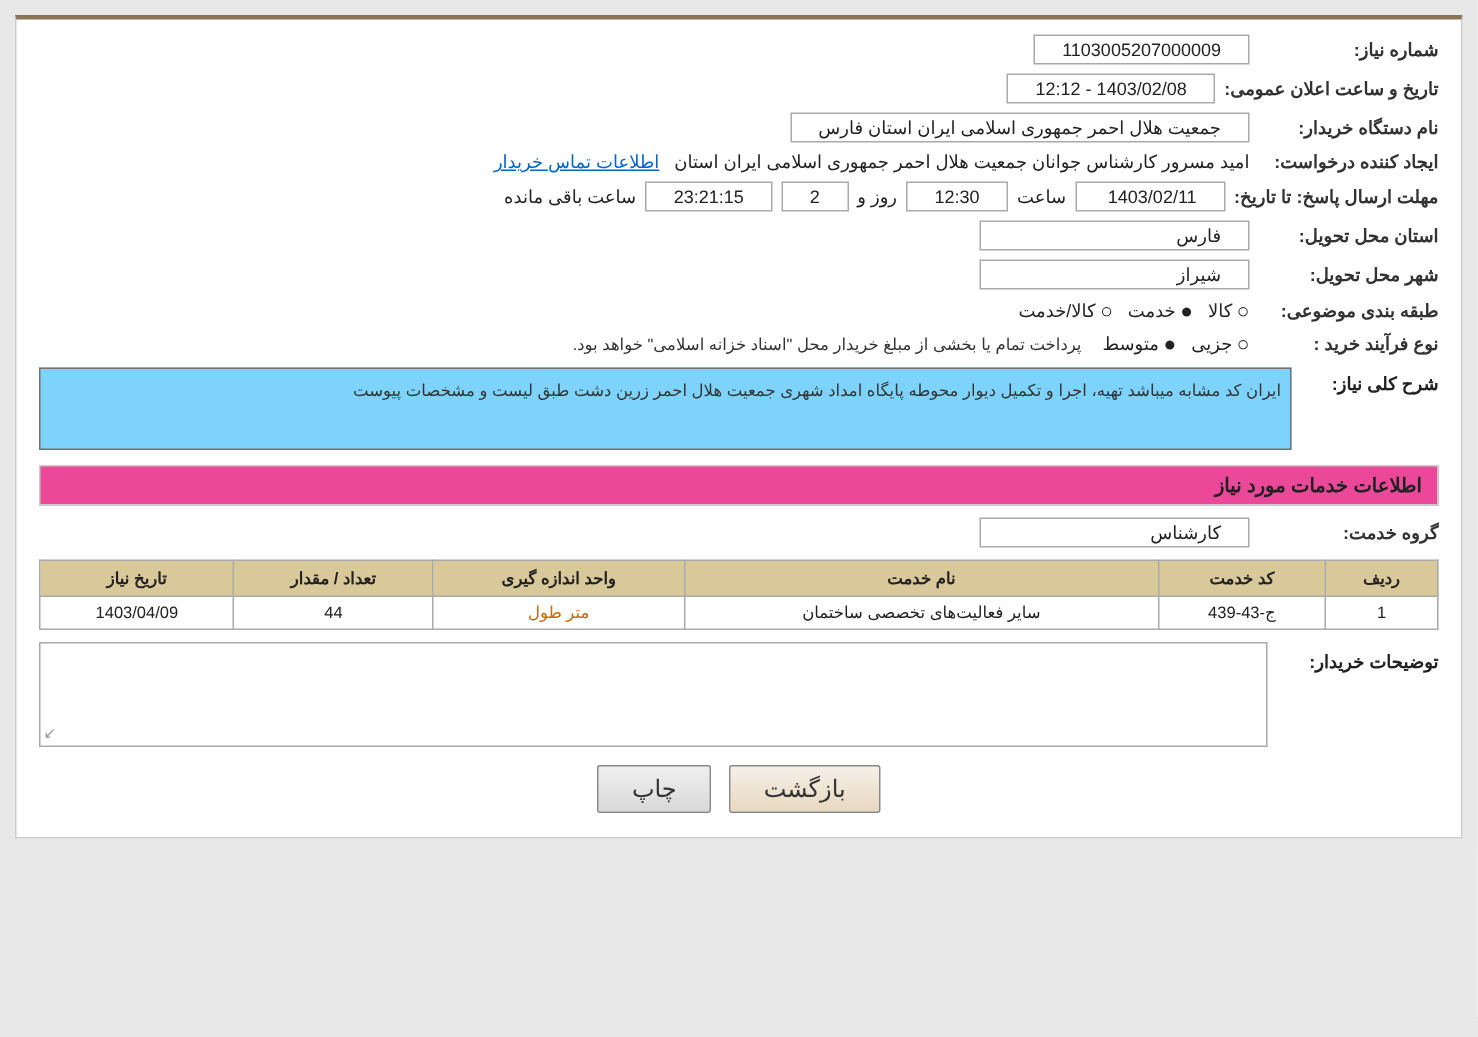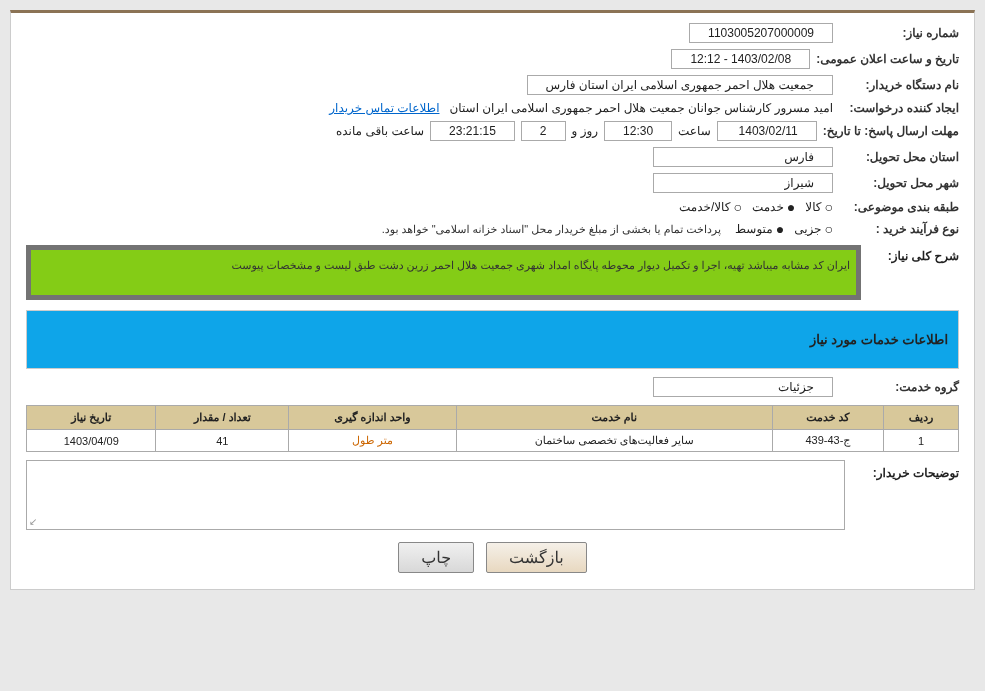--- a/index.html
+++ b/index.html
@@ -66,51 +66,51 @@
       display: flex;
       gap: 10px;
       align-items: center;
     }
     .radio-item {
       display: flex;
       align-items: center;
       gap: 3px;
     }
     .section-title {
-      background: #0ea5e9;
+      background: #ec4899;
       border: 1px solid #ccc;
-      padding: 21px 10px;
+      padding: 5px 10px;
       font-weight: bold;
       font-size: 13px;
       margin: 10px 0 8px 0;
       text-align: right;
     }
     .sharh-row {
       display: flex;
       align-items: flex-start;
       gap: 8px;
       margin: 8px 0;
     }
     .sharh-label {
       font-weight: bold;
       white-space: nowrap;
       min-width: 90px;
       text-align: right;
       padding-top: 4px;
     }
     .sharh-box {
-      border: 5px solid #737373;
+      border: 1px solid #737373;
       padding: 6px;
       flex: 1;
       min-height: 55px;
       font-size: 11px;
       color: #333;
       text-align: right;
       line-height: 1.8;
-      background: #84cc16;
+      background: #7dd3fc;
     }
     .services-table {
       width: 100%;
       border-collapse: collapse;
       margin: 8px 0;
       font-size: 11px;
     }
     .services-table th {
       background: #d8c89a;
       border: 1px solid #aaa;
@@ -258,41 +258,41 @@
 
       <div class="sharh-row">
         <span class="sharh-label">شرح کلی نیاز:</span>
         <div class="sharh-box">ایران کد مشابه میباشد تهیه، اجرا و تکمیل دیوار محوطه پایگاه امداد شهری جمعیت هلال احمر زرین دشت طبق لیست و مشخصات پیوست</div>
       </div>
 
       <div class="section-title">اطلاعات خدمات مورد نیاز</div>
 
       <div class="info-row">
         <span class="label">گروه خدمت:</span>
-        <span class="value-box medium">جزئیات</span>
+        <span class="value-box medium">کارشناس</span>
       </div>
 
       <table class="services-table">
         <thead>
           <tr>
             <th>ردیف</th>
             <th>کد خدمت</th>
             <th>نام خدمت</th>
             <th>واحد اندازه گیری</th>
             <th>تعداد / مقدار</th>
             <th>تاریخ نیاز</th>
           </tr>
         </thead>
         <tbody id="services-tbody">
         <tr>
       <td>1</td>
       <td>ج-43-439</td>
       <td>سایر فعالیت‌های تخصصی ساختمان</td>
       <td class="orange">متر طول</td>
-      <td>41</td>
+      <td>44</td>
       <td>1403/04/09</td>
     </tr>
           </tbody>
       </table>
 
       <div class="tawzih-row">
         <span class="tawzih-label">توضیحات خریدار:</span>
         <div class="tawzih-box">
           <div class="resize-handle">↙</div>
         </div>

